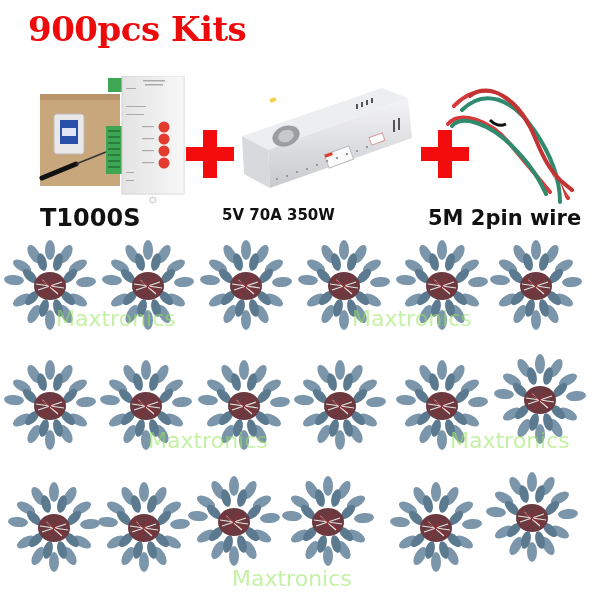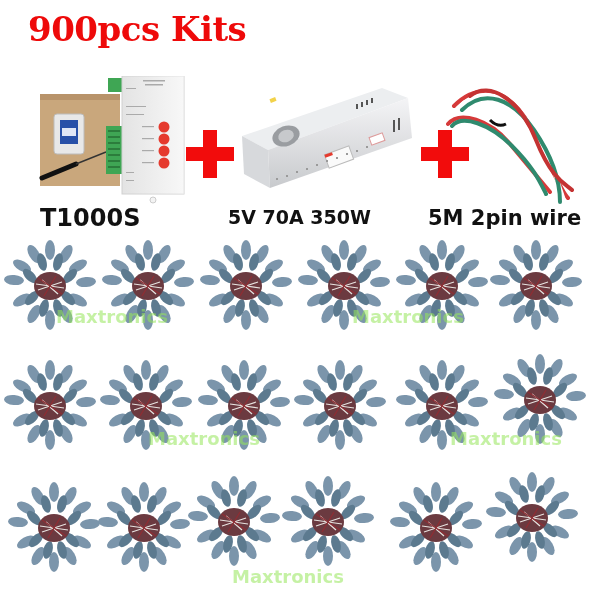--- a/index.html
+++ b/index.html
@@ -13,22 +13,22 @@
     .label {
       position: absolute; font-family: "DejaVu Sans", sans-serif; font-weight: bold;
       color: #111; line-height: 1; white-space: nowrap;
     }
     .plus { position: absolute; }
     .plus::before, .plus::after { content: ""; position: absolute; background: #f20c0c; }
     .plus::before { left: 0; right: 0; top: 50%; height: 14px; margin-top: -7px; }
     .plus::after { top: 0; bottom: 0; left: 50%; width: 14px; margin-left: -7px; }
     .bundle { position: absolute; width: 92px; height: 96px; }
     .watermark {
-      position: absolute; font-family: "DejaVu Sans", sans-serif; font-weight: bold;
-      font-size: 18px; color: rgba(150, 230, 90, 0.55); white-space: nowrap;
+      position: absolute; font-family: "DejaVu Sans", sans-serif; font-weight: normal;
+      font-size: 22px; color: rgba(150, 230, 90, 0.55); white-space: nowrap;
     }
   </style>
 </head>
 <body>
 
 <div class="title">900pcs Kits</div>
 
 <div class="product" style="left:38px; top:76px; width:150px; height:128px;">
   <svg width="150" height="128" viewBox="0 0 150 128">
 
@@ -122,21 +122,21 @@
       <rect x="86" y="84" width="2" height="2"></rect>
         <rect x="96" y="80" width="2" height="2"></rect>
       <rect x="106" y="77" width="2" height="2"></rect>
         <rect x="116" y="73" width="2" height="2"></rect>
       <rect x="126" y="70" width="2" height="2"></rect>
         <rect x="136" y="66" width="2" height="2"></rect>
     </g>
     <rect x="40" y="18" width="6" height="4" fill="#f2d24a" transform="rotate(-20 43 20)"></rect>
   </svg>
 </div>
-<div class="label" style="left:228px; top:208px; font-size:19px;">5V 70A 350W</div>
+<div class="label" style="left:222px; top:208px; font-size:15px;">5V 70A 350W</div>
 
 <div class="plus" style="left:421px; top:130px; width:48px; height:48px;"></div>
 
 <div class="product" style="left:440px; top:80px; width:140px; height:130px;">
   <svg width="140" height="130" viewBox="0 0 140 130" fill="none">
     <g stroke-width="4" stroke-linecap="round">
       <path d="M14 26 C 40 0, 70 10, 90 46 S 120 110, 128 118" stroke="#d63a3a"></path>
       <path d="M18 28 C 42 4, 70 14, 92 48 S 120 110, 124 120" stroke="#ffffff"></path>
       <path d="M22 30 C 44 8, 72 18, 94 50 S 120 108, 120 122" stroke="#2f8a6e"></path>
       <path d="M8 44 C 20 30, 50 40, 70 64 S 100 100, 110 112" stroke="#d63a3a"></path>

